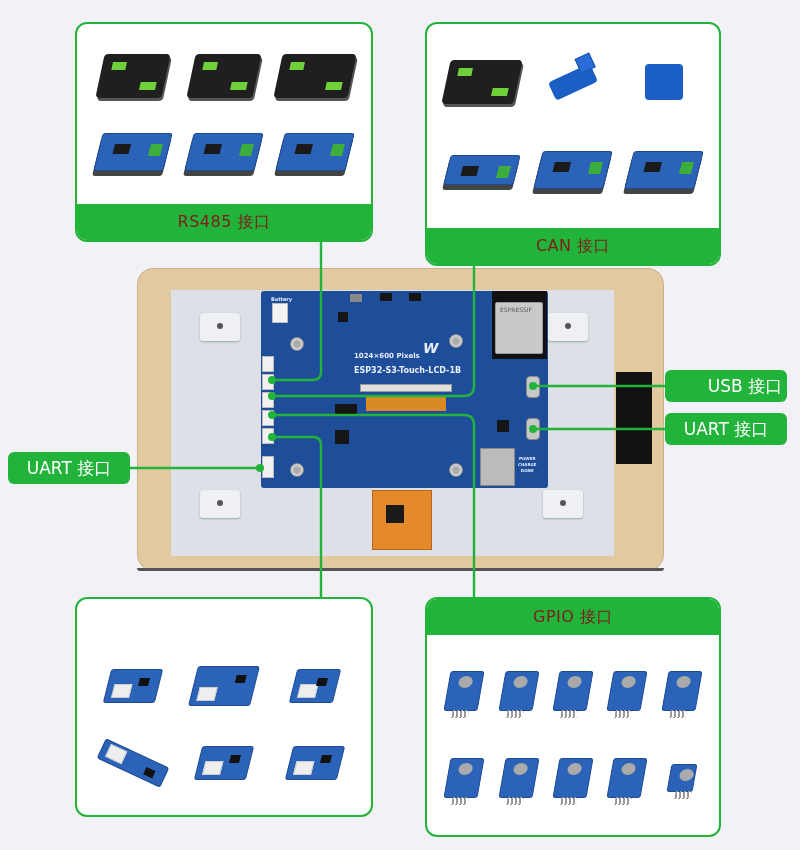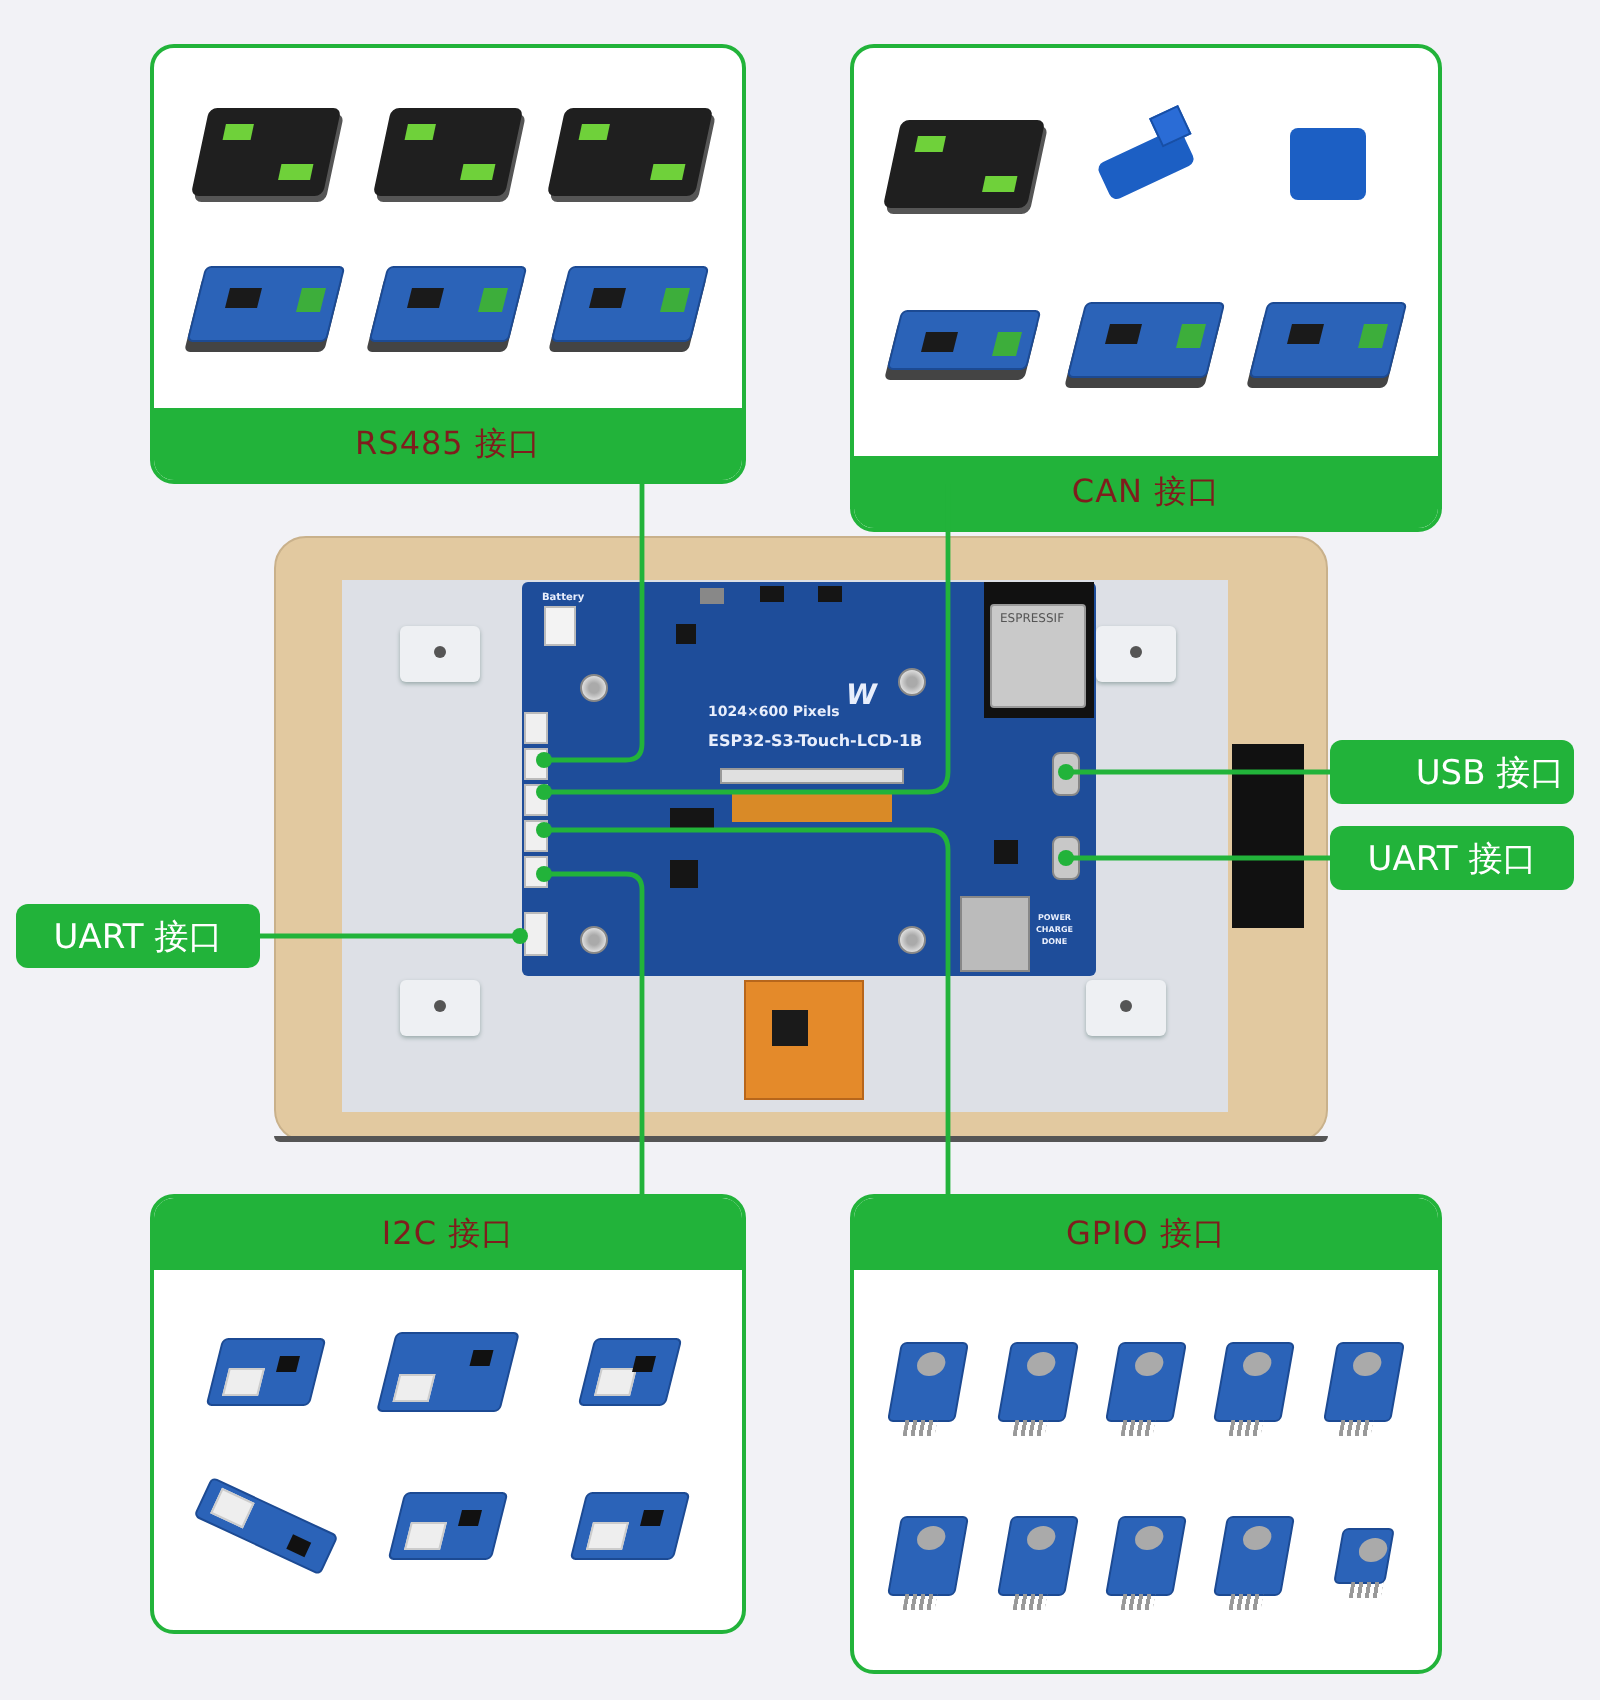--- a/index.html
+++ b/index.html
@@ -198,21 +198,20 @@
     <circle cx="533" cy="386" r="4"></circle>
     <circle cx="533" cy="429" r="4"></circle>
   </g>
 </svg>
 
 <div class="callout" style="left:8px; top:452px; width:122px;">UART 接口</div>
 <div class="callout" style="left:665px; top:370px; width:122px;padding-left:38px;">USB 接口</div>
 <div class="callout" style="left:665px; top:413px; width:122px;">UART 接口</div>
 
 <div class="panel bottom i2c" style="left:75px; top:597px; width:298px; height:220px;">
-  <div class="bar">I2C 接口</div>
   <div class="grid">
     <div class="cell">
         <div class="mod small"></div>
       </div>
     <div class="cell">
         <div class="mod small" style="width:62px;height:40px;"></div>
       </div>
     <div class="cell">
         <div class="mod small" style="width:44px;"></div>
       </div>

